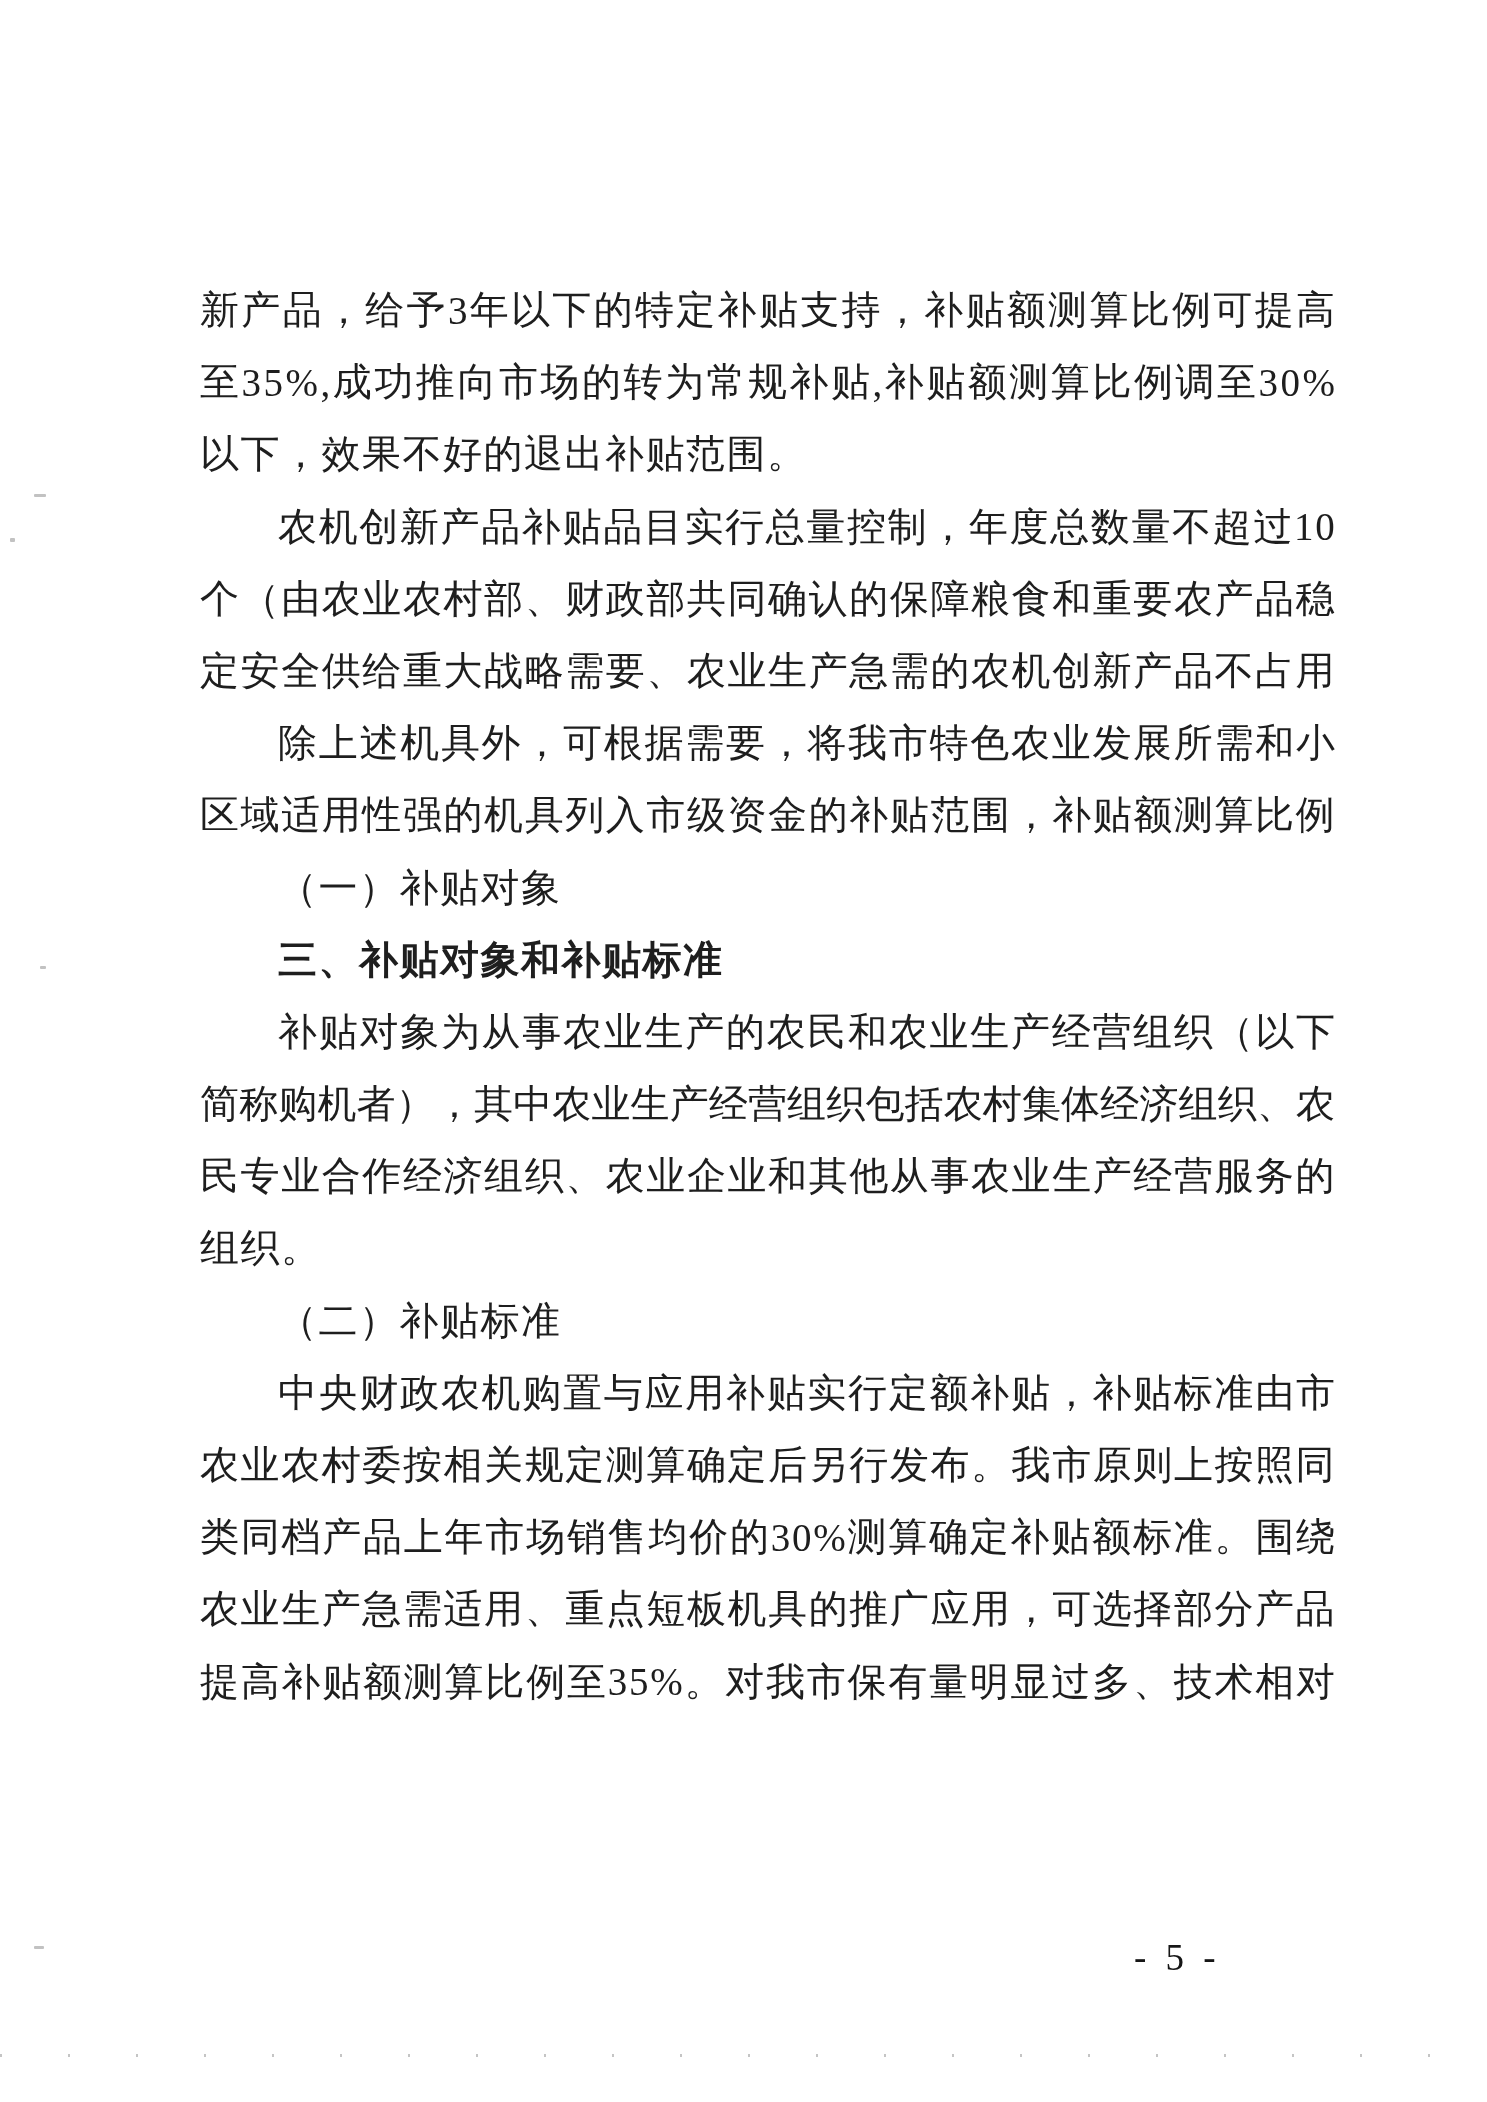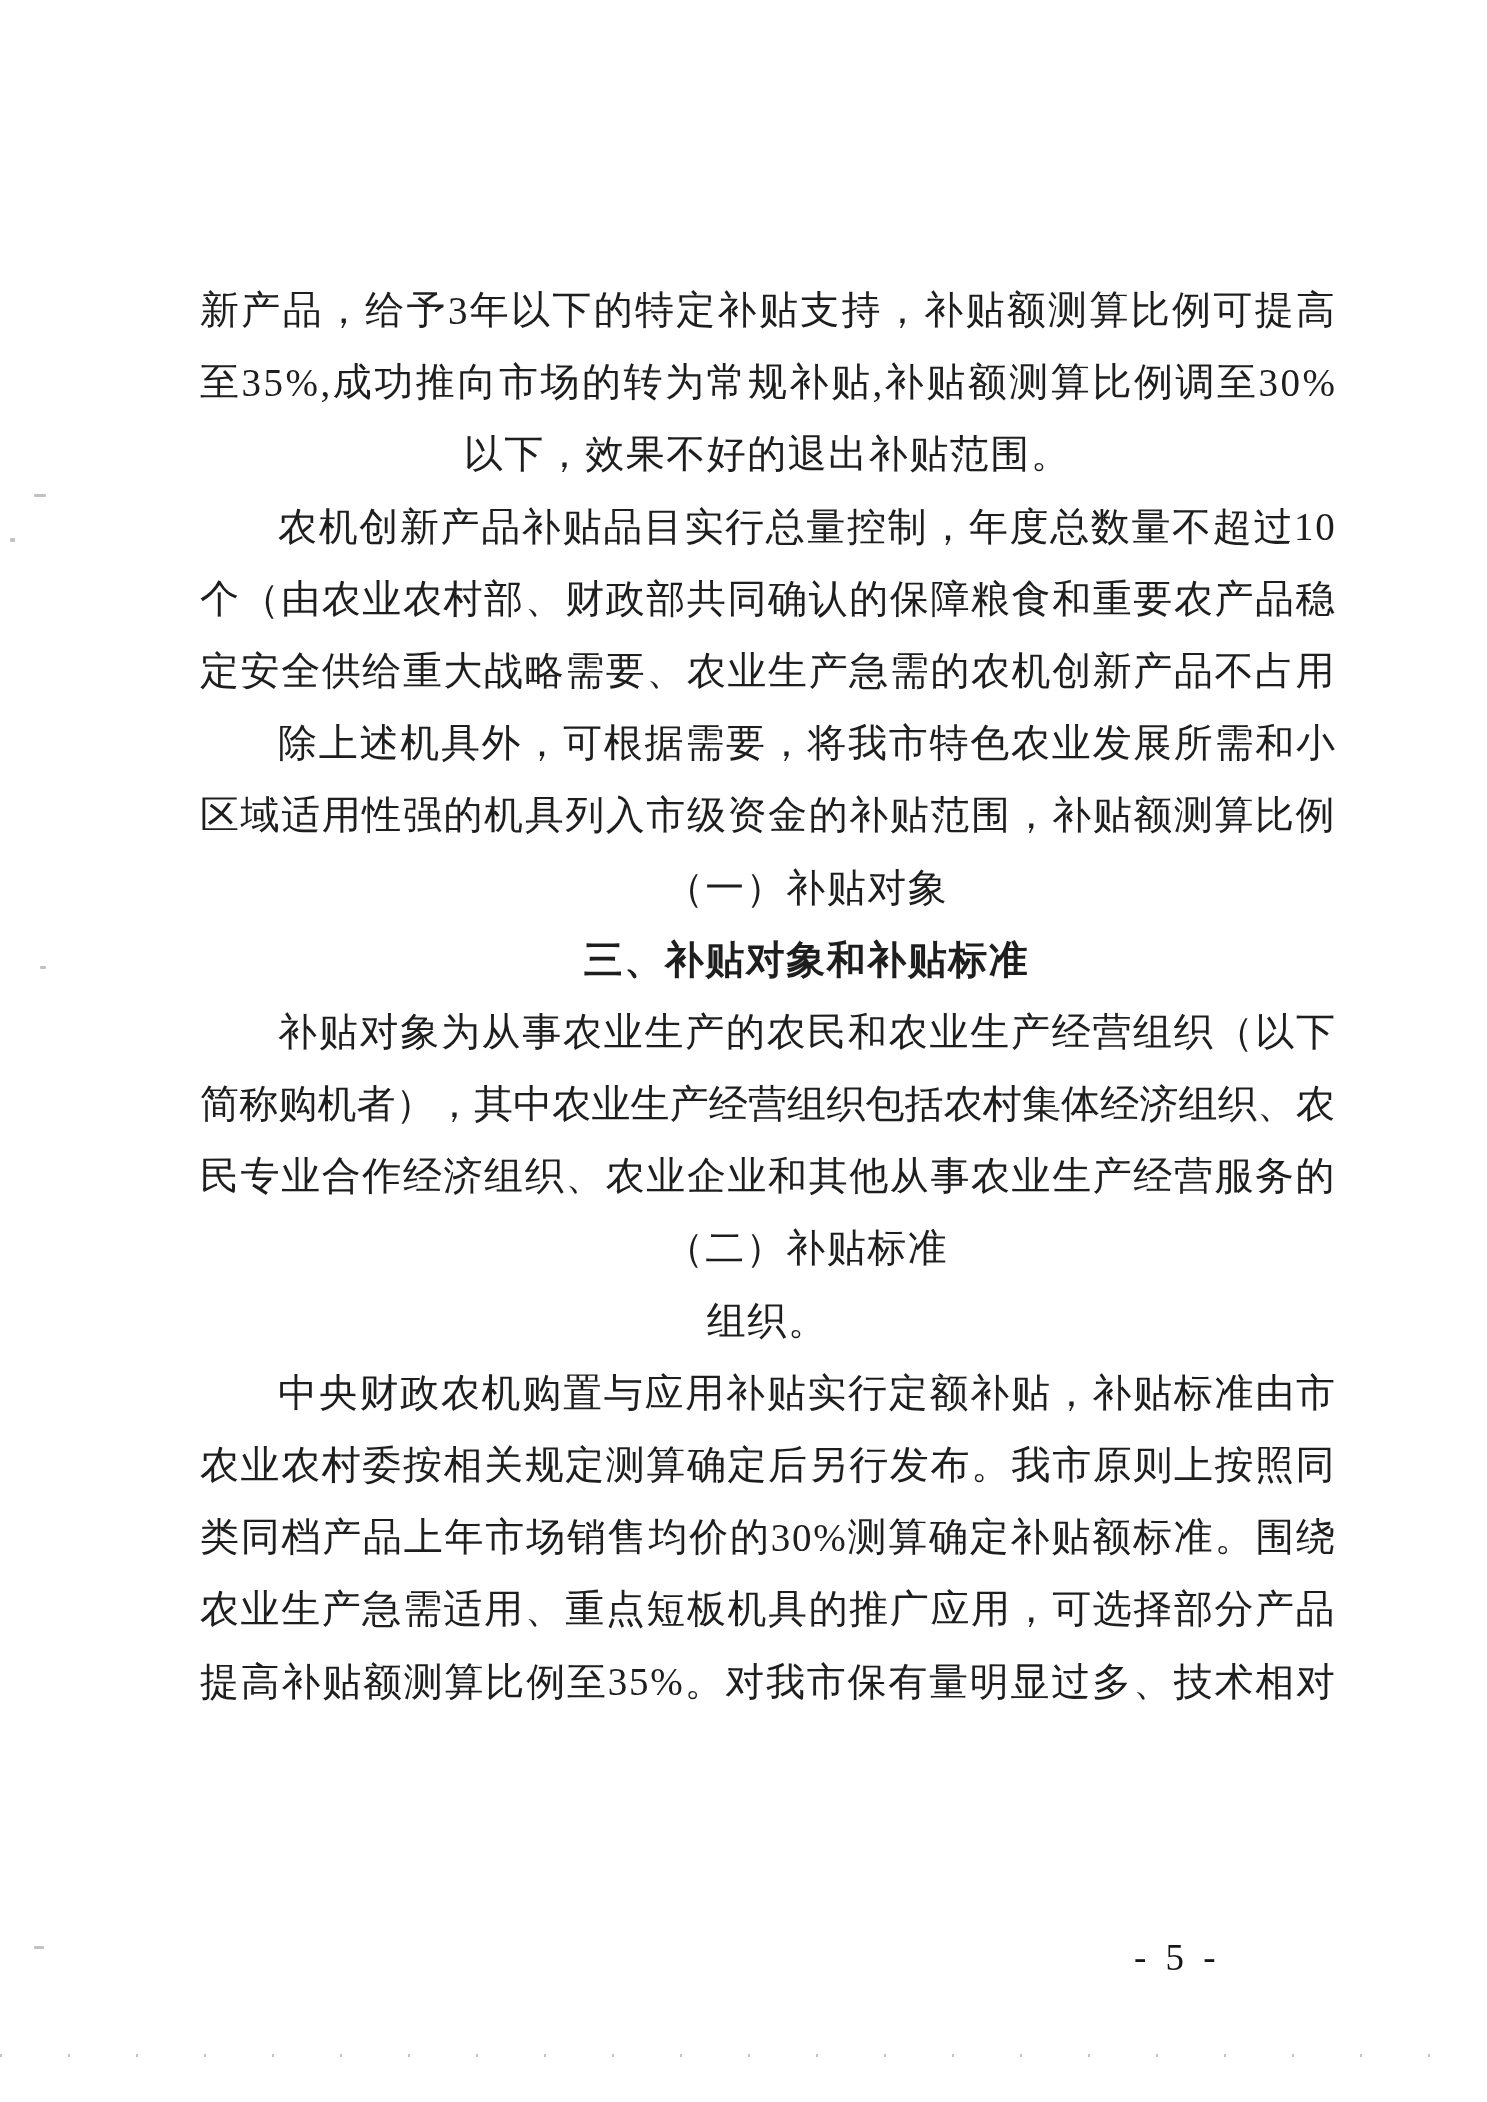--- a/index.html
+++ b/index.html
@@ -18,21 +18,20 @@
     width: 1135px;
   }
   .line {
     height: 72.2px;
     font-size: 39px;
   }
   .line.natural {
     line-height: 72.2px;
     letter-spacing: 1.5px;
     white-space: nowrap;
-    text-align: center;
   }
   .line.just {
     display: flex;
     justify-content: space-between;
     align-items: center;
   }
   .line.indent { padding-left: 78px; }
   .line.bold { font-weight: bold; }
   .footer-page {
     position: absolute;
@@ -358,22 +357,22 @@
         <span>农</span>
         <span>业</span>
         <span>生</span>
         <span>产</span>
         <span>经</span>
         <span>营</span>
         <span>服</span>
         <span>务</span>
         <span>的</span>
       </div>
+      <div class="line natural">组织。</div>
       <div class="line indent natural">（二）补贴标准</div>
-      <div class="line natural">组织。</div>
       <div class="line indent just">
         <span>中</span>
         <span>央</span>
         <span>财</span>
         <span>政</span>
         <span>农</span>
         <span>机</span>
         <span>购</span>
         <span>置</span>
         <span>与</span>

